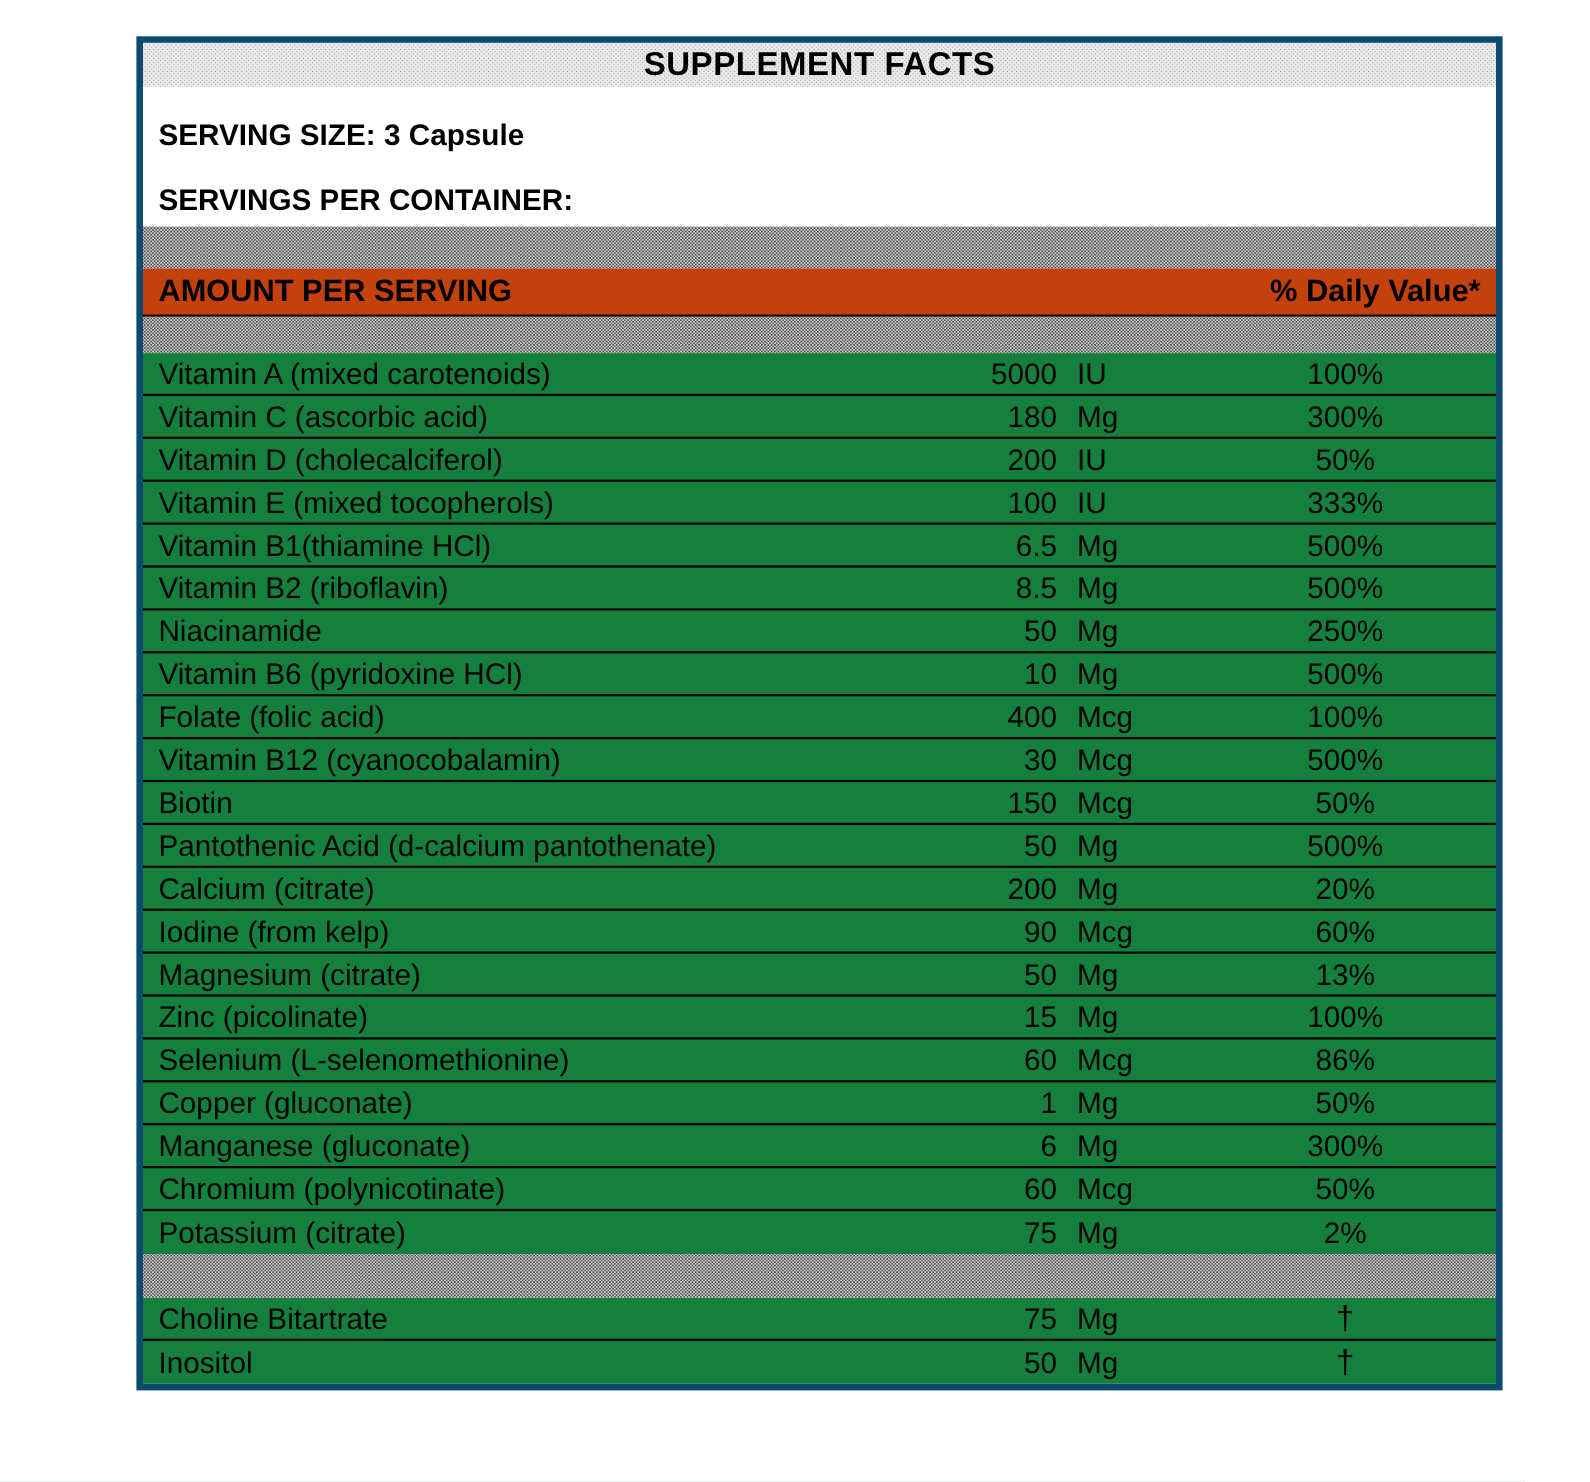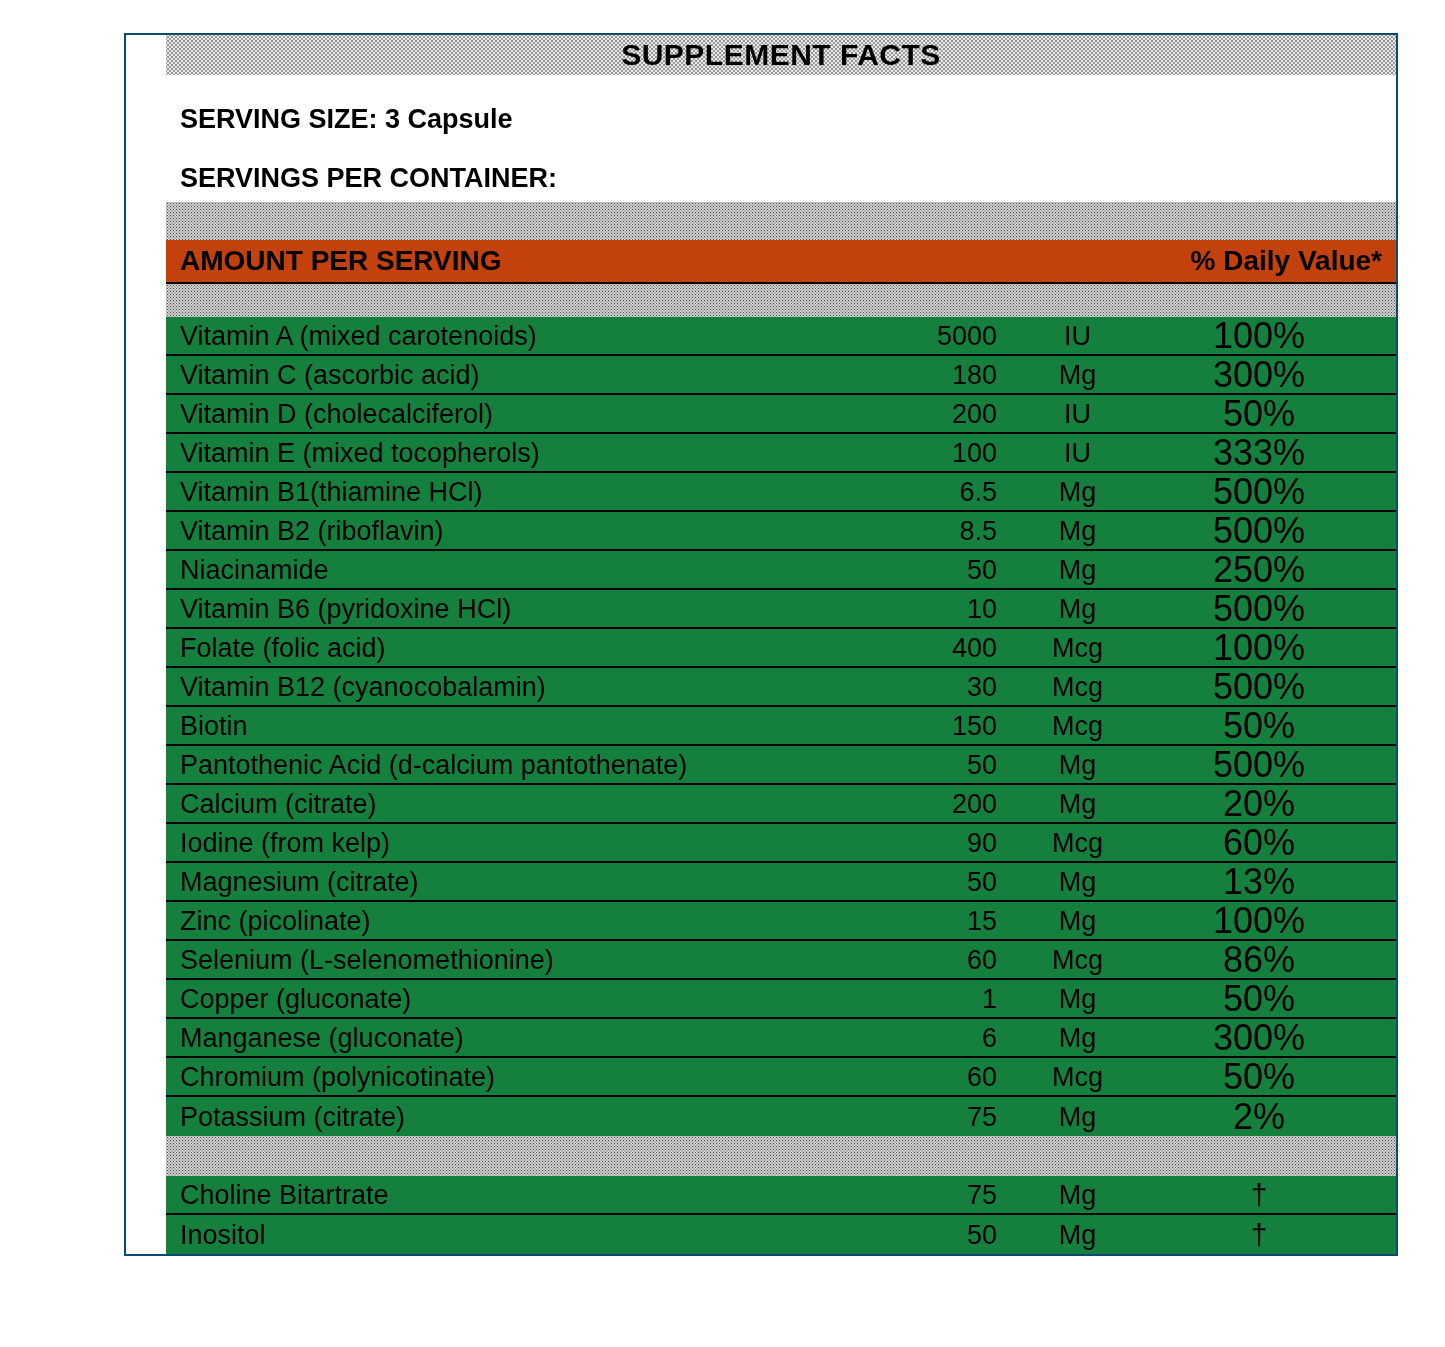--- a/index.html
+++ b/index.html
@@ -13,24 +13,23 @@
     font-family: "Liberation Sans", sans-serif;
     color: #000000;
     -webkit-font-smoothing: none;
   }
 
   #label-root {
     position: absolute;
     left: 124px;
     top: 33px;
     width: 1230px;
-    border: 2px solid #0c4a6e;
+    border: 6px solid #0c4a6e;
     box-sizing: content-box;
     background: #fff;
-    padding-left: 40px;
   }
 
   
   .band-light {
     background-color: #e8e8e8;
     background-image:
       radial-gradient(#8d8d8d 0.7px, transparent 0.8px),
       radial-gradient(#9b9b9b 0.7px, transparent 0.8px);
     background-size: 4px 4px, 4px 4px;
     background-position: 0 0, 2px 2px;
@@ -117,27 +116,27 @@
     flex: 0 0 125px;
     font-size: 27px;
     line-height: 30px;
     text-align: right;
     box-sizing: border-box;
   }
   .c-unit {
     flex: 0 0 143px;
     font-size: 27px;
     line-height: 30px;
-    text-align: center;
+    text-align: left;
     padding-left: 18px;
     box-sizing: border-box;
   }
   .c-dv {
     flex: 1 1 auto;
-    font-size: 36px;
+    font-size: 27px;
     line-height: 30px;
     text-align: center;
     padding-right: 18px;
     box-sizing: border-box;
   }
   .dagger { font-size: 30px; line-height: 30px; }
 </style>
 </head>
 <body>
 

